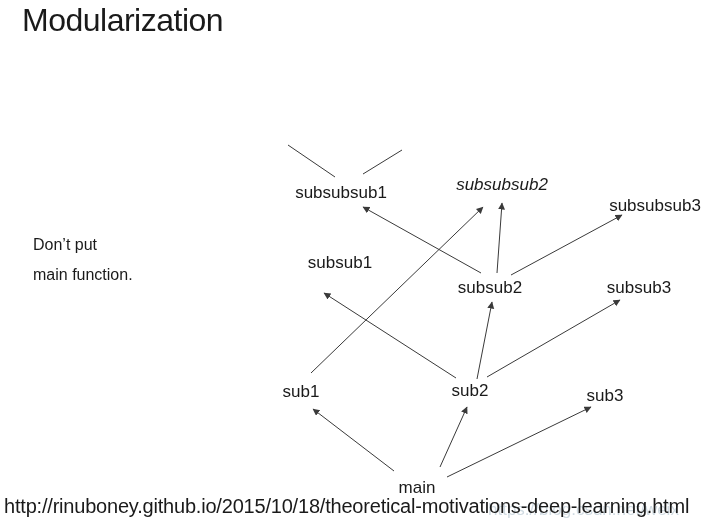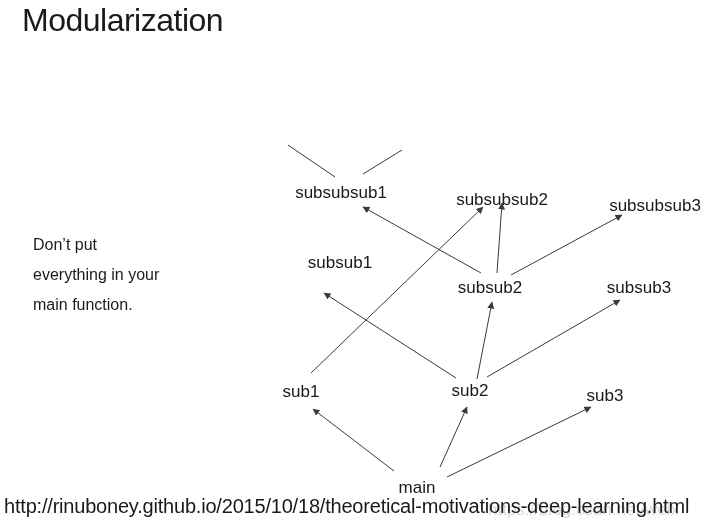--- a/index.html
+++ b/index.html
@@ -21,21 +21,20 @@
 </head>
 <body>
 
 <div class="slide">
 
   <h1 class="title">Modularization</h1>
 
 
   <div class="note">
     <div>Don’t put</div>
-    <div>everything in your</div>
     <div>main function.</div>
   </div>
 
   <svg id="edges-svg" xmlns="http://www.w3.org/2000/svg">
     <defs>
       <marker id="arrowhead" markerUnits="userSpaceOnUse" markerWidth="9" markerHeight="9" refX="6.5" refY="3.5" orient="auto">
         <path id="arrowhead-path" d="M0,0 L7,3.5 L0,7 Z" fill="#3a3a3a"></path>
       </marker>
     </defs>
   <line x1="394" y1="471" x2="313" y2="409" marker-end="url(#arrowhead)"></line>
@@ -47,21 +46,21 @@
       <line x1="311" y1="373" x2="483" y2="207" marker-end="url(#arrowhead)"></line>
       <line x1="481" y1="273" x2="363" y2="207" marker-end="url(#arrowhead)"></line>
       <line x1="497" y1="273" x2="502" y2="203" marker-end="url(#arrowhead)"></line>
       <line x1="511" y1="275" x2="622" y2="215" marker-end="url(#arrowhead)"></line>
       <line x1="335" y1="177" x2="288" y2="145"></line>
       <line x1="363" y1="174" x2="402" y2="150"></line>
     </svg>
 
   <div id="node-layer">
       <div class="node-label" style="left: 341px; top: 193px;">subsubsub1</div>
-      <div class="node-label" style="left: 502px; top: 200px;">subsubsub2</div>
+      <div class="node-label" style="left: 502px; top: 185px; font-style: italic;">subsubsub2</div>
       <div class="node-label" style="left: 655px; top: 206px;">subsubsub3</div>
       <div class="node-label" style="left: 340px; top: 263px;">subsub1</div>
       <div class="node-label" style="left: 490px; top: 288px;">subsub2</div>
       <div class="node-label" style="left: 639px; top: 288px;">subsub3</div>
       <div class="node-label" style="left: 301px; top: 392px;">sub1</div>
       <div class="node-label" style="left: 470px; top: 391px;">sub2</div>
       <div class="node-label" style="left: 605px; top: 396px;">sub3</div>
       <div class="node-label" style="left: 417px; top: 476px; margin-top: 12px;">main</div>
     </div>
 

